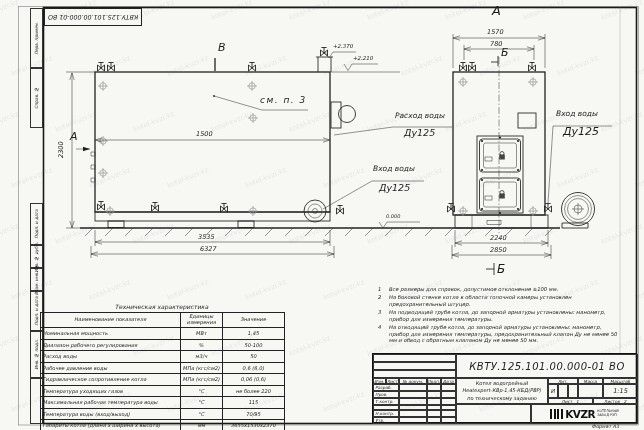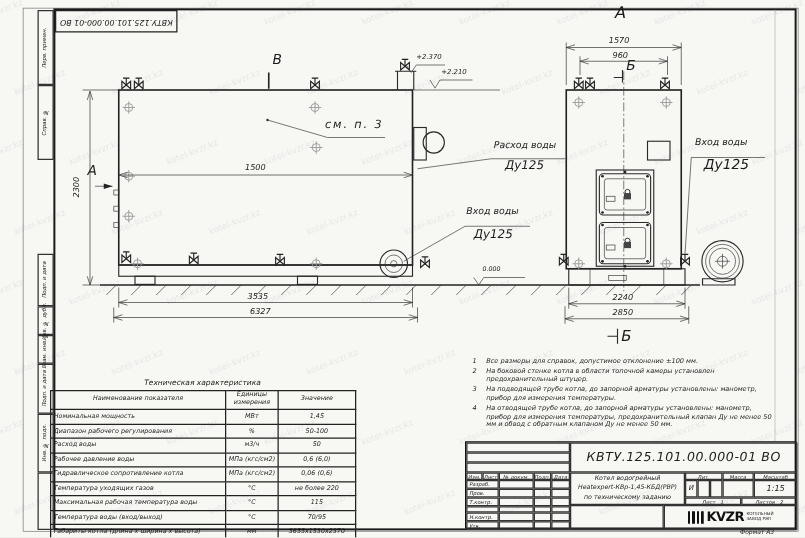--- a/index.html
+++ b/index.html
@@ -224,21 +224,21 @@
   <span class="lbl" style="left:333px;top:44px;font-size:5.5px;">+2.370</span>
   <span class="lbl" style="left:353px;top:56px;font-size:5.5px;">+2.210</span>
   <span class="lbl" style="left:386px;top:214px;font-size:5px;">0.000</span>
   <span class="lbl" style="left:395px;top:112px;font-size:7.5px;">Расход воды</span>
   <span class="lbl" style="left:404px;top:128px;font-size:9.5px;">Ду125</span>
   <span class="lbl" style="left:373px;top:165px;font-size:7.5px;">Вход воды</span>
   <span class="lbl" style="left:379px;top:183px;font-size:9.5px;">Ду125</span>
 
   <span class="lbl" style="left:492px;top:4px;font-size:13px;">А</span>
   <span class="lbl" style="left:487px;top:29px;font-size:6.5px;">1570</span>
-  <span class="lbl" style="left:490px;top:41px;font-size:6.5px;">960</span>
+  <span class="lbl" style="left:490px;top:41px;font-size:6.5px;">780</span>
   <span class="lbl" style="left:501px;top:47px;font-size:11px;">Б</span>
   <span class="lbl" style="left:556px;top:110px;font-size:7.5px;">Вход воды</span>
   <span class="lbl" style="left:563px;top:126px;font-size:11px;">Ду125</span>
   <span class="lbl" style="left:490px;top:235px;font-size:6.5px;">2240</span>
   <span class="lbl" style="left:490px;top:247px;font-size:6.5px;">2850</span>
   <span class="lbl" style="left:497px;top:263px;font-size:12px;">Б</span>
 
   <div class="ttl">Техническая характеристика</div>
   <table class="tech">
     <colgroup>

